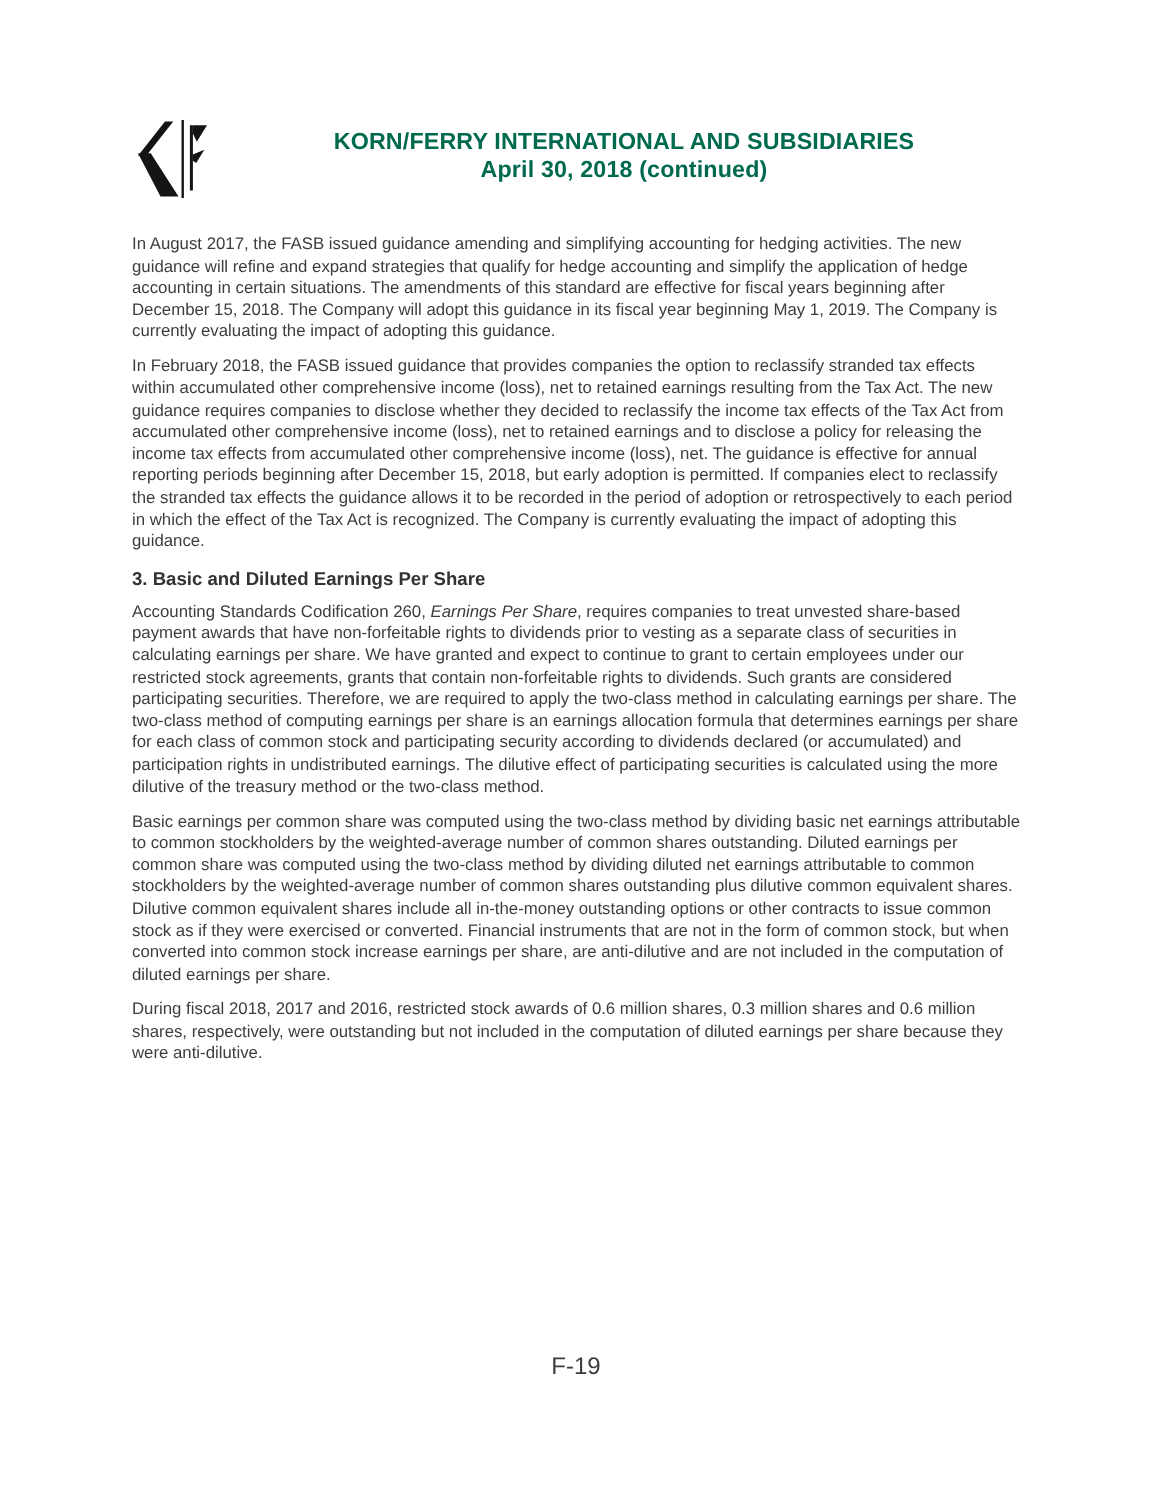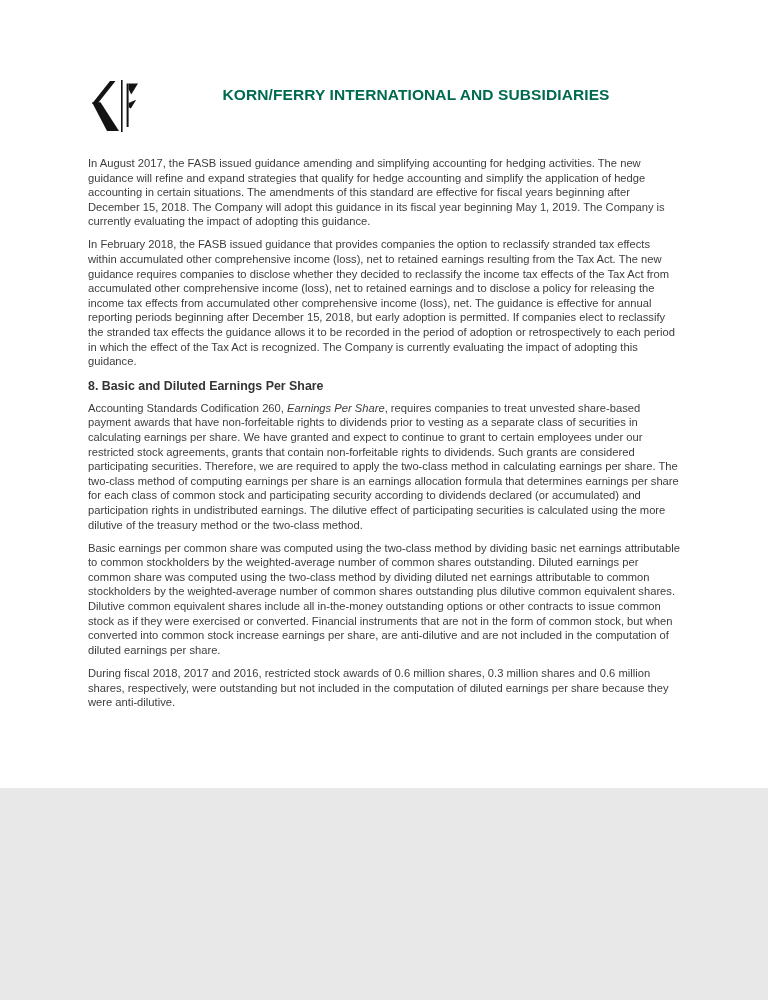--- a/index.html
+++ b/index.html
@@ -2,21 +2,21 @@
 <html style="--title-green: #006A4F; --heading-text: #333333; --body-text: #3D3D3D; --logo-black: #141414; --page-bg: #FFFFFF;"><head>
 <meta charset="utf-8">
 <style>
   * { margin: 0; padding: 0; box-sizing: border-box; }
   html, body { background: #e8e8e8; }
   body { font-family: "Liberation Sans", "DejaVu Sans", sans-serif; }
 
   .page {
     position: relative;
     width: 768px;
-    height: 788px;
+    height: 1000px;
     background: var(--page-bg, #ffffff);
     overflow: hidden;
   }
 
   .logo {
     position: absolute;
     left: 90px;
     top: 80px;
     width: 48px;
     height: 52px;
@@ -77,28 +77,29 @@
       <polygon class="mark" points="2,22.2 10.5,22.2 29,51 17,51"></polygon>
       <rect class="mark" x="31" y="0" width="1.6" height="52"></rect>
       <rect class="mark" x="36.6" y="3.5" width="2" height="43.5"></rect>
       <path class="mark" d="M38.6,3.5 L48,3.5 L41.2,14.5 L38.6,9 Z"></path>
       <path class="mark" d="M38.6,23 L46.2,19.8 L40.8,28.6 L38.6,27.2 Z"></path>
     </svg>
   </div>
 
   <div class="doc-title">
     <div>KORN/FERRY INTERNATIONAL AND SUBSIDIARIES</div>
+    <div>April 30, 2018 (continued)</div>
   </div>
 
   <div class="content">
     <p>In August 2017, the FASB issued guidance amending and simplifying accounting for hedging activities. The new guidance will refine and expand strategies that qualify for hedge accounting and simplify the application of hedge accounting in certain situations. The amendments of this standard are effective for fiscal years beginning after December 15, 2018. The Company will adopt this guidance in its fiscal year beginning May 1, 2019. The Company is currently evaluating the impact of adopting this guidance.</p>
 
     <p>In February 2018, the FASB issued guidance that provides companies the option to reclassify stranded tax effects within accumulated other comprehensive income (loss), net to retained earnings resulting from the Tax Act. The new guidance requires companies to disclose whether they decided to reclassify the income tax effects of the Tax Act from accumulated other comprehensive income (loss), net to retained earnings and to disclose a policy for releasing the income tax effects from accumulated other comprehensive income (loss), net. The guidance is effective for annual reporting periods beginning after December 15, 2018, but early adoption is permitted. If companies elect to reclassify the stranded tax effects the guidance allows it to be recorded in the period of adoption or retrospectively to each period in which the effect of the Tax Act is recognized. The Company is currently evaluating the impact of adopting this guidance.</p>
 
-    <h2>8. Basic and Diluted Earnings Per Share</h2>
+    <h2>3. Basic and Diluted Earnings Per Share</h2>
 
     <p><span>Accounting Standards Codification 260, </span><i>Earnings Per Share</i><span>, requires companies to treat unvested share-based payment awards that have non-forfeitable rights to dividends prior to vesting as a separate class of securities in calculating earnings per share. We have granted and expect to continue to grant to certain employees under our restricted stock agreements, grants that contain non-forfeitable rights to dividends. Such grants are considered participating securities. Therefore, we are required to apply the two-class method in calculating earnings per share. The two-class method of computing earnings per share is an earnings allocation formula that determines earnings per share for each class of common stock and participating security according to dividends declared (or accumulated) and participation rights in undistributed earnings. The dilutive effect of participating securities is calculated using the more dilutive of the treasury method or the two-class method.</span></p>
 
     <p>Basic earnings per common share was computed using the two-class method by dividing basic net earnings attributable to common stockholders by the weighted-average number of common shares outstanding. Diluted earnings per common share was computed using the two-class method by dividing diluted net earnings attributable to common stockholders by the weighted-average number of common shares outstanding plus dilutive common equivalent shares. Dilutive common equivalent shares include all in-the-money outstanding options or other contracts to issue common stock as if they were exercised or converted. Financial instruments that are not in the form of common stock, but when converted into common stock increase earnings per share, are anti-dilutive and are not included in the computation of diluted earnings per share.</p>
 
     <p>During fiscal 2018, 2017 and 2016, restricted stock awards of 0.6 million shares, 0.3 million shares and 0.6 million shares, respectively, were outstanding but not included in the computation of diluted earnings per share because they were anti-dilutive.</p>
   </div>
 
   <div class="footer">F-19</div>
 

